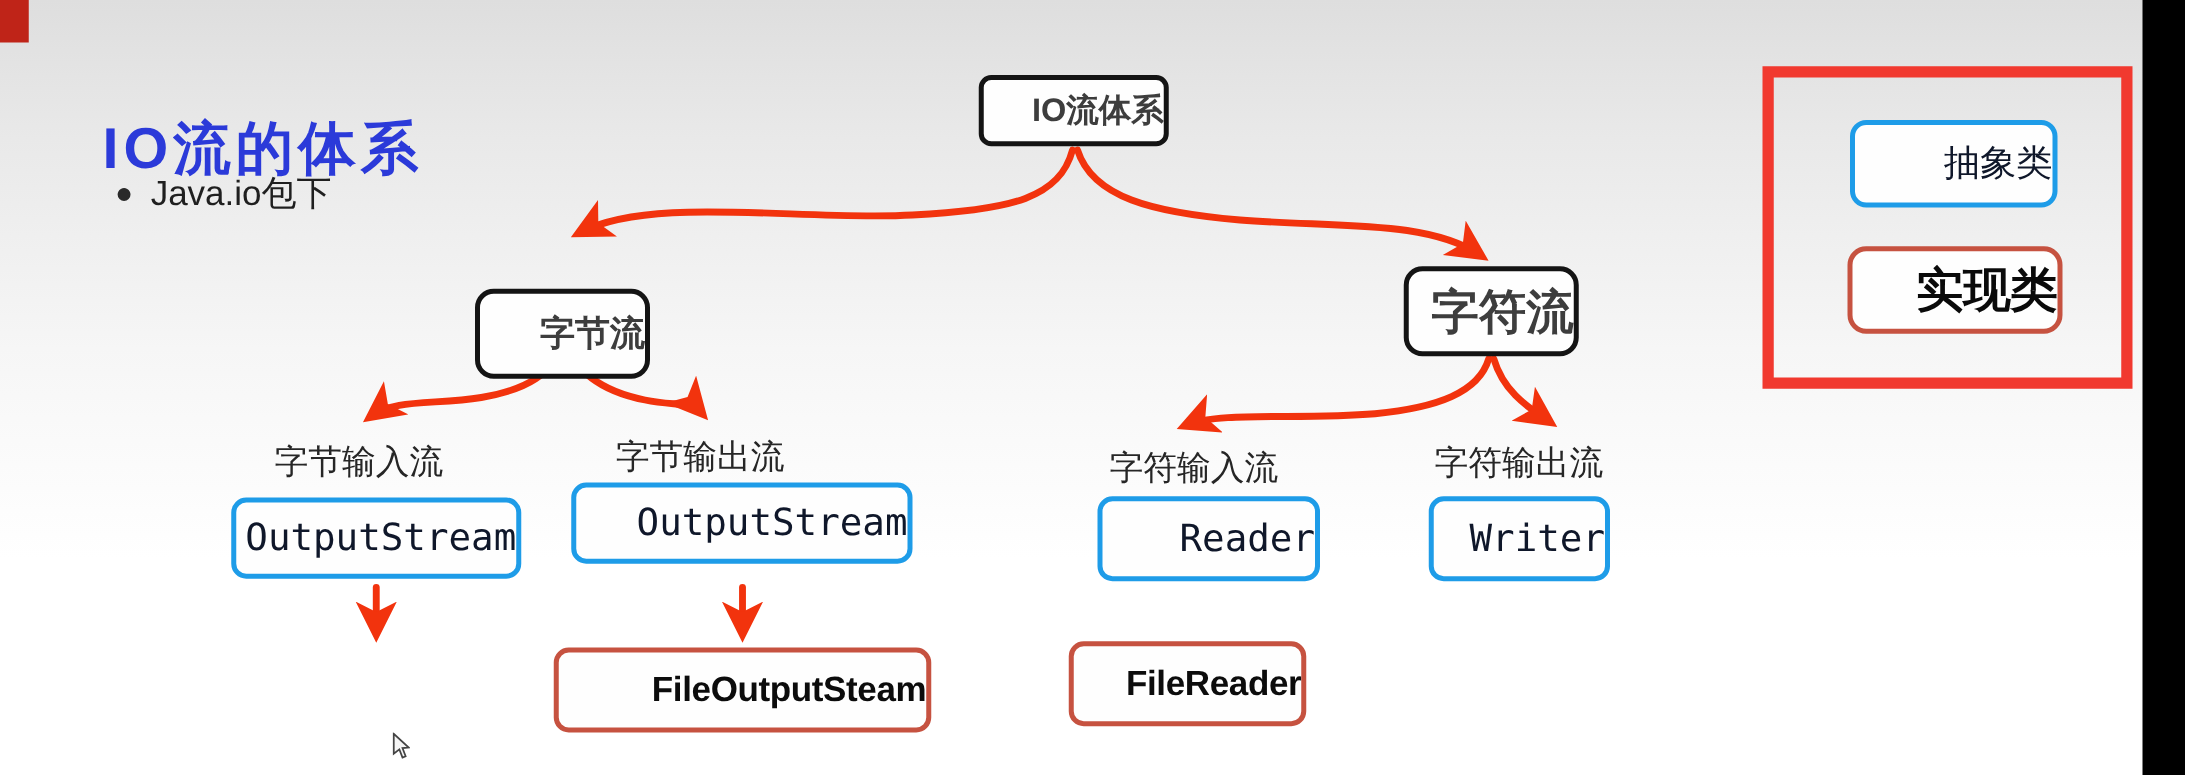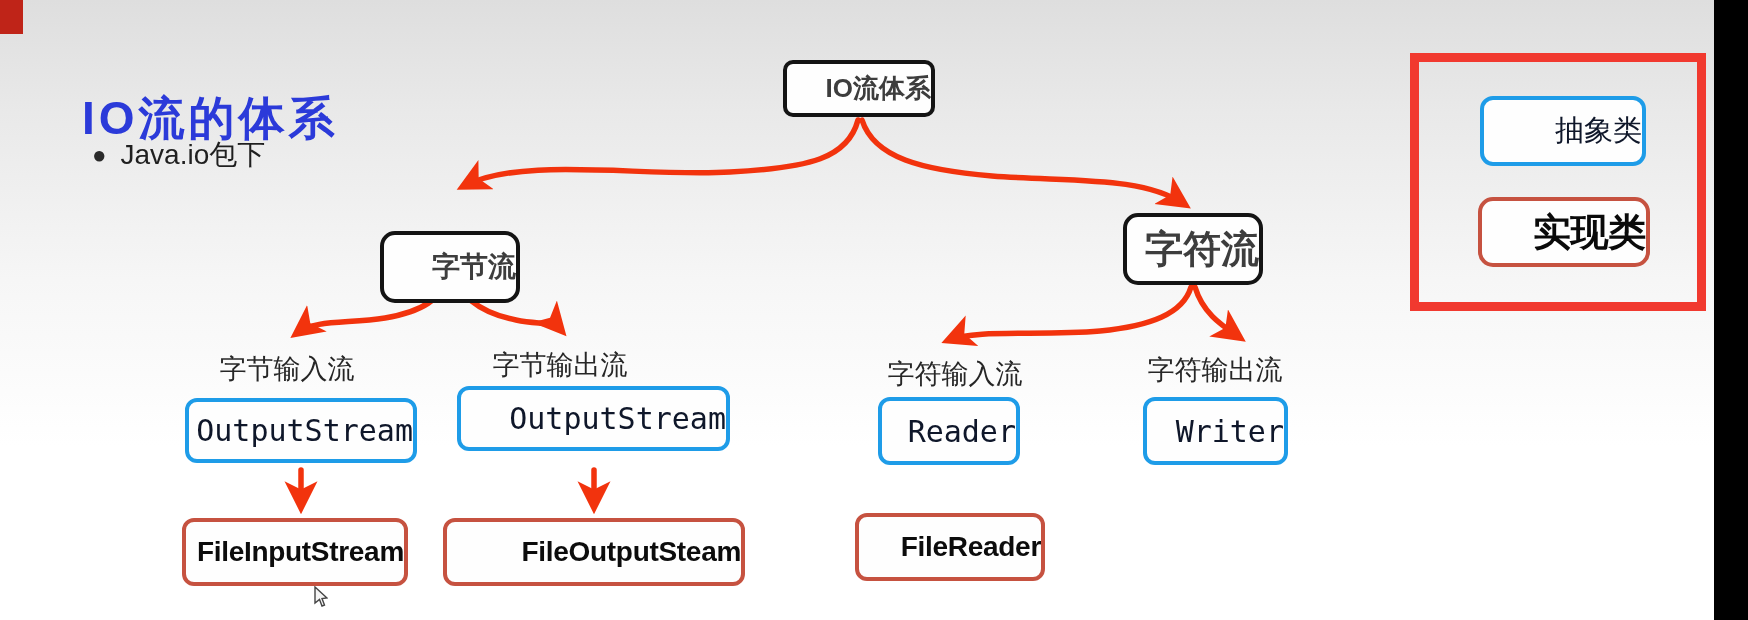--- a/index.html
+++ b/index.html
@@ -33,21 +33,21 @@
   .cat-label{
     position:absolute;width:200px;text-align:center;
     font-size:27px;font-weight:normal;color:#262626;
   }
   .cat-0{left:187px;top:351px;}
   .cat-1{left:460px;top:347px;}
   .cat-2{left:855px;top:356px;}
   .cat-3{left:1115px;top:352px;}
   .abs-0{left:185px;top:398px;width:232px;height:65px;}
   .abs-1{left:457px;top:386px;width:273px;height:65px;}
-  .abs-2{left:878px;top:397px;width:142px;height:68px;}
+  .abs-2{left:878px;top:397px;width:178px;height:68px;}
   .abs-3{left:1143px;top:397px;width:145px;height:68px;}
   .impl-0{left:182px;top:518px;width:226px;height:68px;}
   .impl-1{left:443px;top:518px;width:302px;height:68px;}
   .impl-2{left:855px;top:513px;width:190px;height:68px;}
   .impl-3{left:1122px;top:513px;width:188px;height:68px;}
   .legend-frame{
     position:absolute;left:1410px;top:53px;width:296px;height:258px;
     border:9px solid #f1392f;box-sizing:border-box;background:transparent;
   }
   .legend-abs{left:1480px;top:96px;width:166px;height:70px;font-size:29px;font-family:"Liberation Sans",sans-serif;border-radius:13px;}
@@ -109,23 +109,20 @@
   <div class="node node-blue abs-1">
     <span>OutputStream</span>
   </div>
   <div class="node node-blue abs-2">
     <span>Reader</span>
   </div>
   <div class="node node-blue abs-3">
     <span>Writer</span>
   </div>
 
-  <div class="node node-impl impl-0">
-    <span>FileInputStream</span>
-  </div>
   <div class="node node-impl impl-1">
     <span>FileOutputSteam</span>
   </div>
   <div class="node node-impl impl-2">
     <span>FileReader</span>
   </div>
 
   <div class="legend-frame"></div>
   <div class="node node-blue legend-abs">
     <span>抽象类</span>

